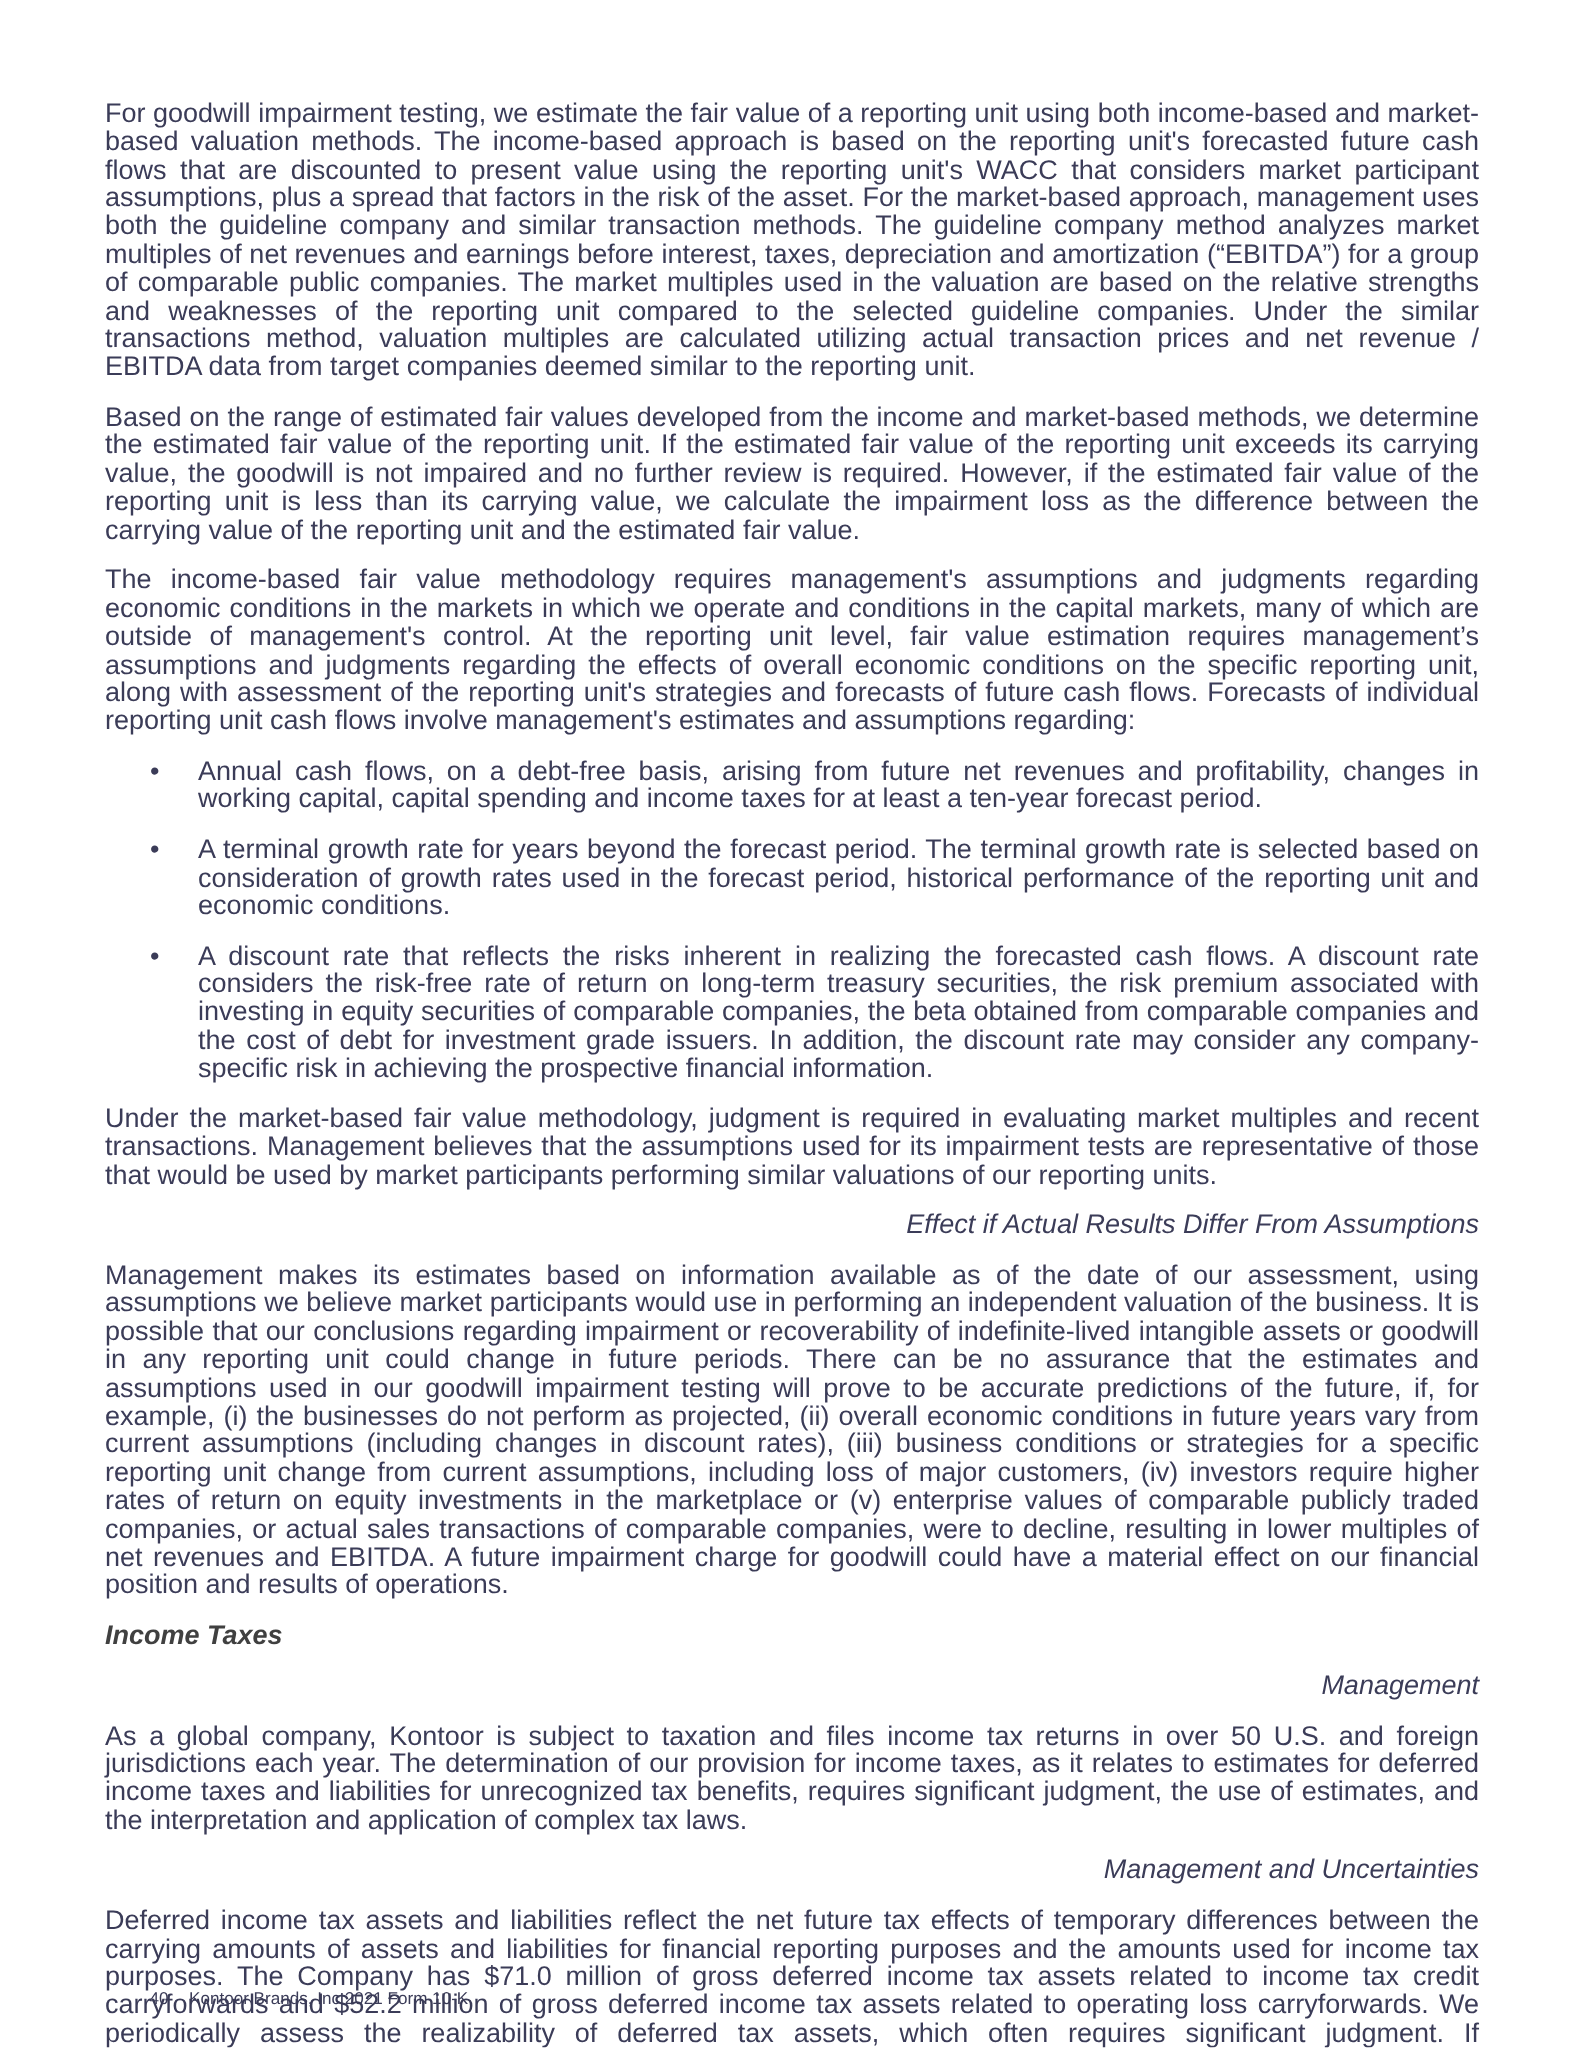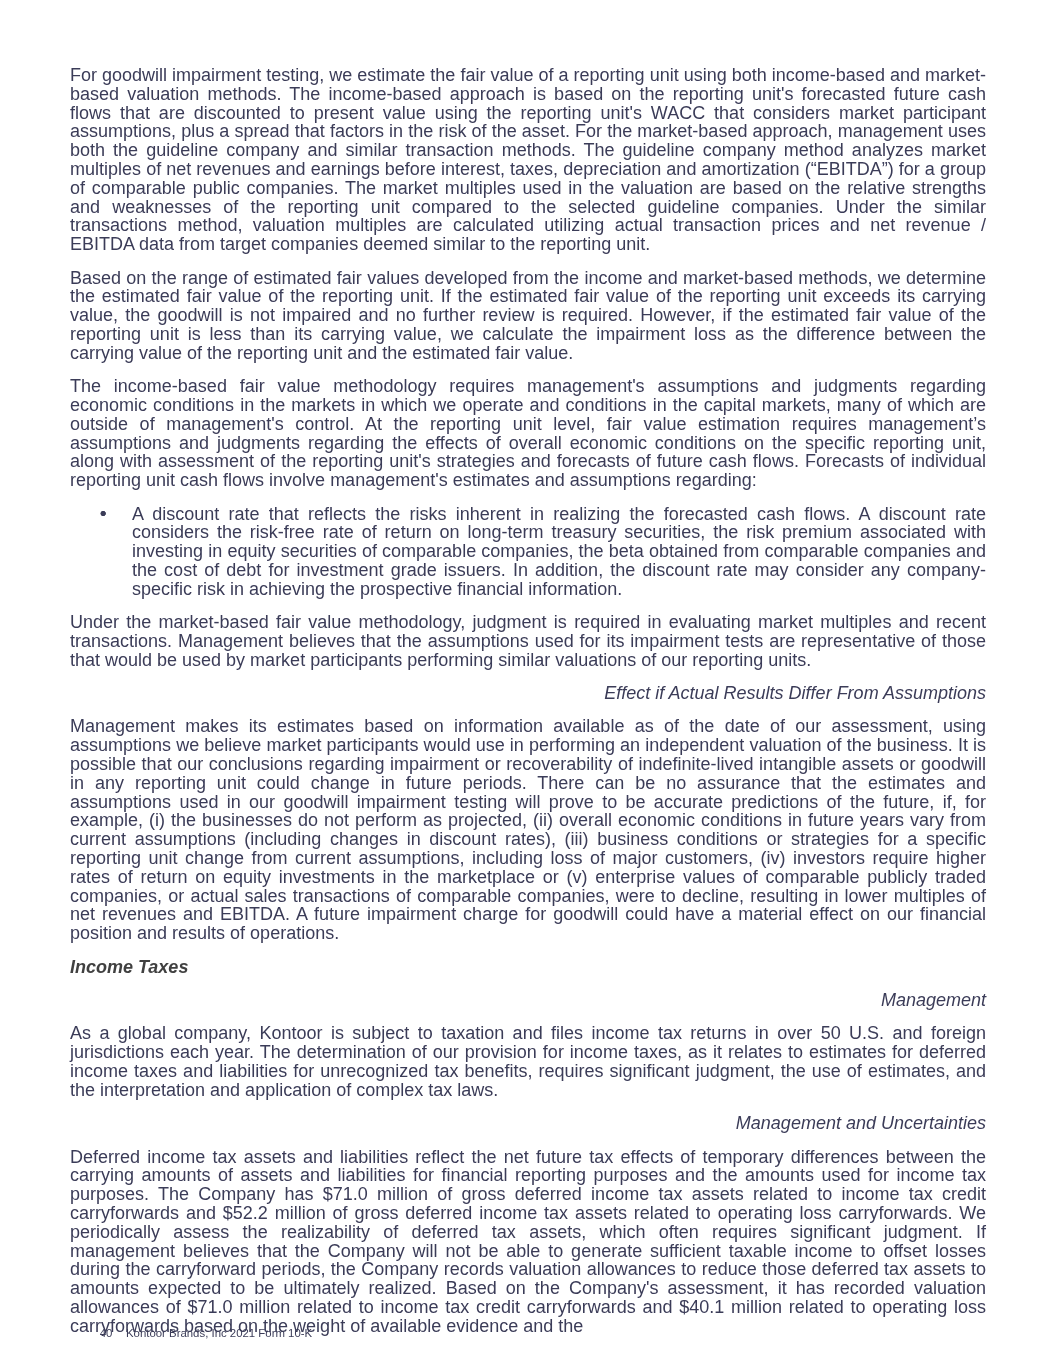--- a/index.html
+++ b/index.html
@@ -71,23 +71,25 @@
 <body>
 
 <div class="page">
   <p>For goodwill impairment testing, we estimate the fair value of a reporting unit using both income-based and market-based valuation methods. The income-based approach is based on the reporting unit's forecasted future cash flows that are discounted to present value using the reporting unit's WACC that considers market participant assumptions, plus a spread that factors in the risk of the asset. For the market-based approach, management uses both the guideline company and similar transaction methods. The guideline company method analyzes market multiples of net revenues and earnings before interest, taxes, depreciation and amortization (“EBITDA”) for a group of comparable public companies. The market multiples used in the valuation are based on the relative strengths and weaknesses of the reporting unit compared to the selected guideline companies. Under the similar transactions method, valuation multiples are calculated utilizing actual transaction prices and net revenue / EBITDA data from target companies deemed similar to the reporting unit.</p>
   <p>Based on the range of estimated fair values developed from the income and market-based methods, we determine the estimated fair value of the reporting unit. If the estimated fair value of the reporting unit exceeds its carrying value, the goodwill is not impaired and no further review is required. However, if the estimated fair value of the reporting unit is less than its carrying value, we calculate the impairment loss as the difference between the carrying value of the reporting unit and the estimated fair value.</p>
   <p>The income-based fair value methodology requires management's assumptions and judgments regarding economic conditions in the markets in which we operate and conditions in the capital markets, many of which are outside of management's control. At the reporting unit level, fair value estimation requires management’s assumptions and judgments regarding the effects of overall economic conditions on the specific reporting unit, along with assessment of the reporting unit's strategies and forecasts of future cash flows. Forecasts of individual reporting unit cash flows involve management's estimates and assumptions regarding:</p>
 
   <ul class="bullets">
     <li>
       <span class="bullet">•</span>
+      <span>Annual cash flows, on a debt-free basis, arising from future net revenues and profitability, changes in working capital, capital spending and income taxes for at least a ten-year forecast period.</span>
     </li>
     <li>
       <span class="bullet">•</span>
+      <span>A terminal growth rate for years beyond the forecast period. The terminal growth rate is selected based on consideration of growth rates used in the forecast period, historical performance of the reporting unit and economic conditions.</span>
     </li>
     <li>
       <span class="bullet">•</span>
       <span>A discount rate that reflects the risks inherent in realizing the forecasted cash flows. A discount rate considers the risk-free rate of return on long-term treasury securities, the risk premium associated with investing in equity securities of comparable companies, the beta obtained from comparable companies and the cost of debt for investment grade issuers. In addition, the discount rate may consider any company-specific risk in achieving the prospective financial information.</span>
     </li>
   </ul>
 
   <p>Under the market-based fair value methodology, judgment is required in evaluating market multiples and recent transactions. Management believes that the assumptions used for its impairment tests are representative of those that would be used by market participants performing similar valuations of our reporting units.</p>
 
   <p class="subhead">Effect if Actual Results Differ From Assumptions</p>

